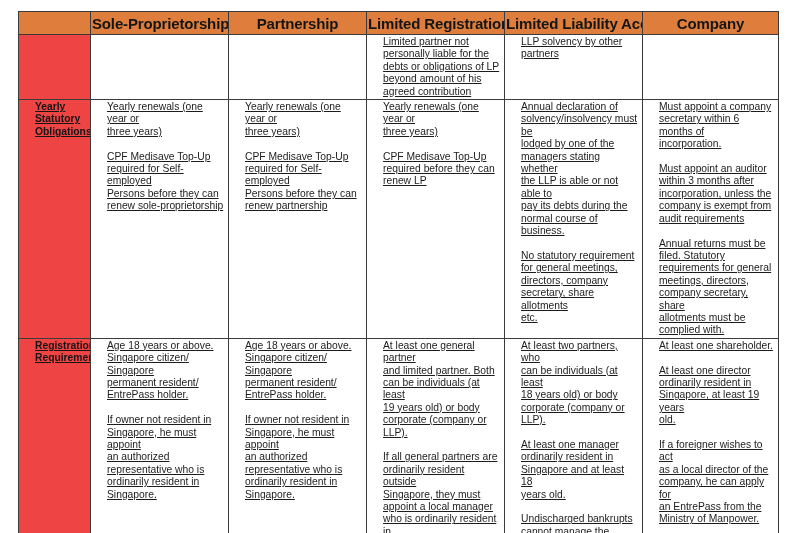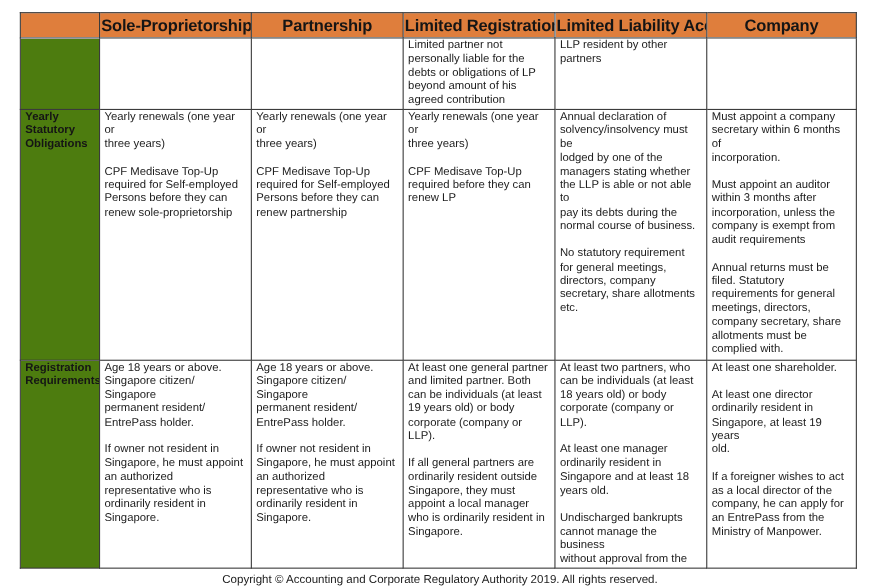--- a/index.html
+++ b/index.html
@@ -36,25 +36,26 @@
     text-align: center;
     white-space: nowrap;
     letter-spacing: -0.15px;
     padding: 3px 1px 2px 1px;
     height: 13px;
   }
   table.compare td {
     font-size: 10.3px;
     line-height: 12.4px;
     color: #1c1c1c;
-    padding: 1px 4px 1px 4px;
+    padding: 1px 4px 1px 16px;
     white-space: pre-line;
+    text-decoration: underline;
   }
   table.compare td.rowlabel {
-    background: #4d7c0f;
+    background: #ef4444;
     font-weight: bold;
     color: #151515;
     white-space: pre-line;
   }
   tr.r-partial  { height: 61px; }
   tr.r-yearly   { height: 228px; }
   tr.r-regreq   { height: 170px; }
   .footer {
     margin-top: 3px;
     text-align: center;
@@ -91,21 +92,21 @@
     <tbody>
       <tr class="r-partial">
         <td class="rowlabel"></td>
         <td></td>
         <td></td>
         <td>Limited partner not
 personally liable for the
 debts or obligations of LP
 beyond amount of his
 agreed contribution</td>
-        <td>LLP resident by other
+        <td>LLP solvency by other
 partners</td>
         <td></td>
       </tr>
       <tr class="r-yearly">
         <td class="rowlabel">Yearly
 Statutory
 Obligations</td>
         <td>Yearly renewals (one year or
 three years)
 

